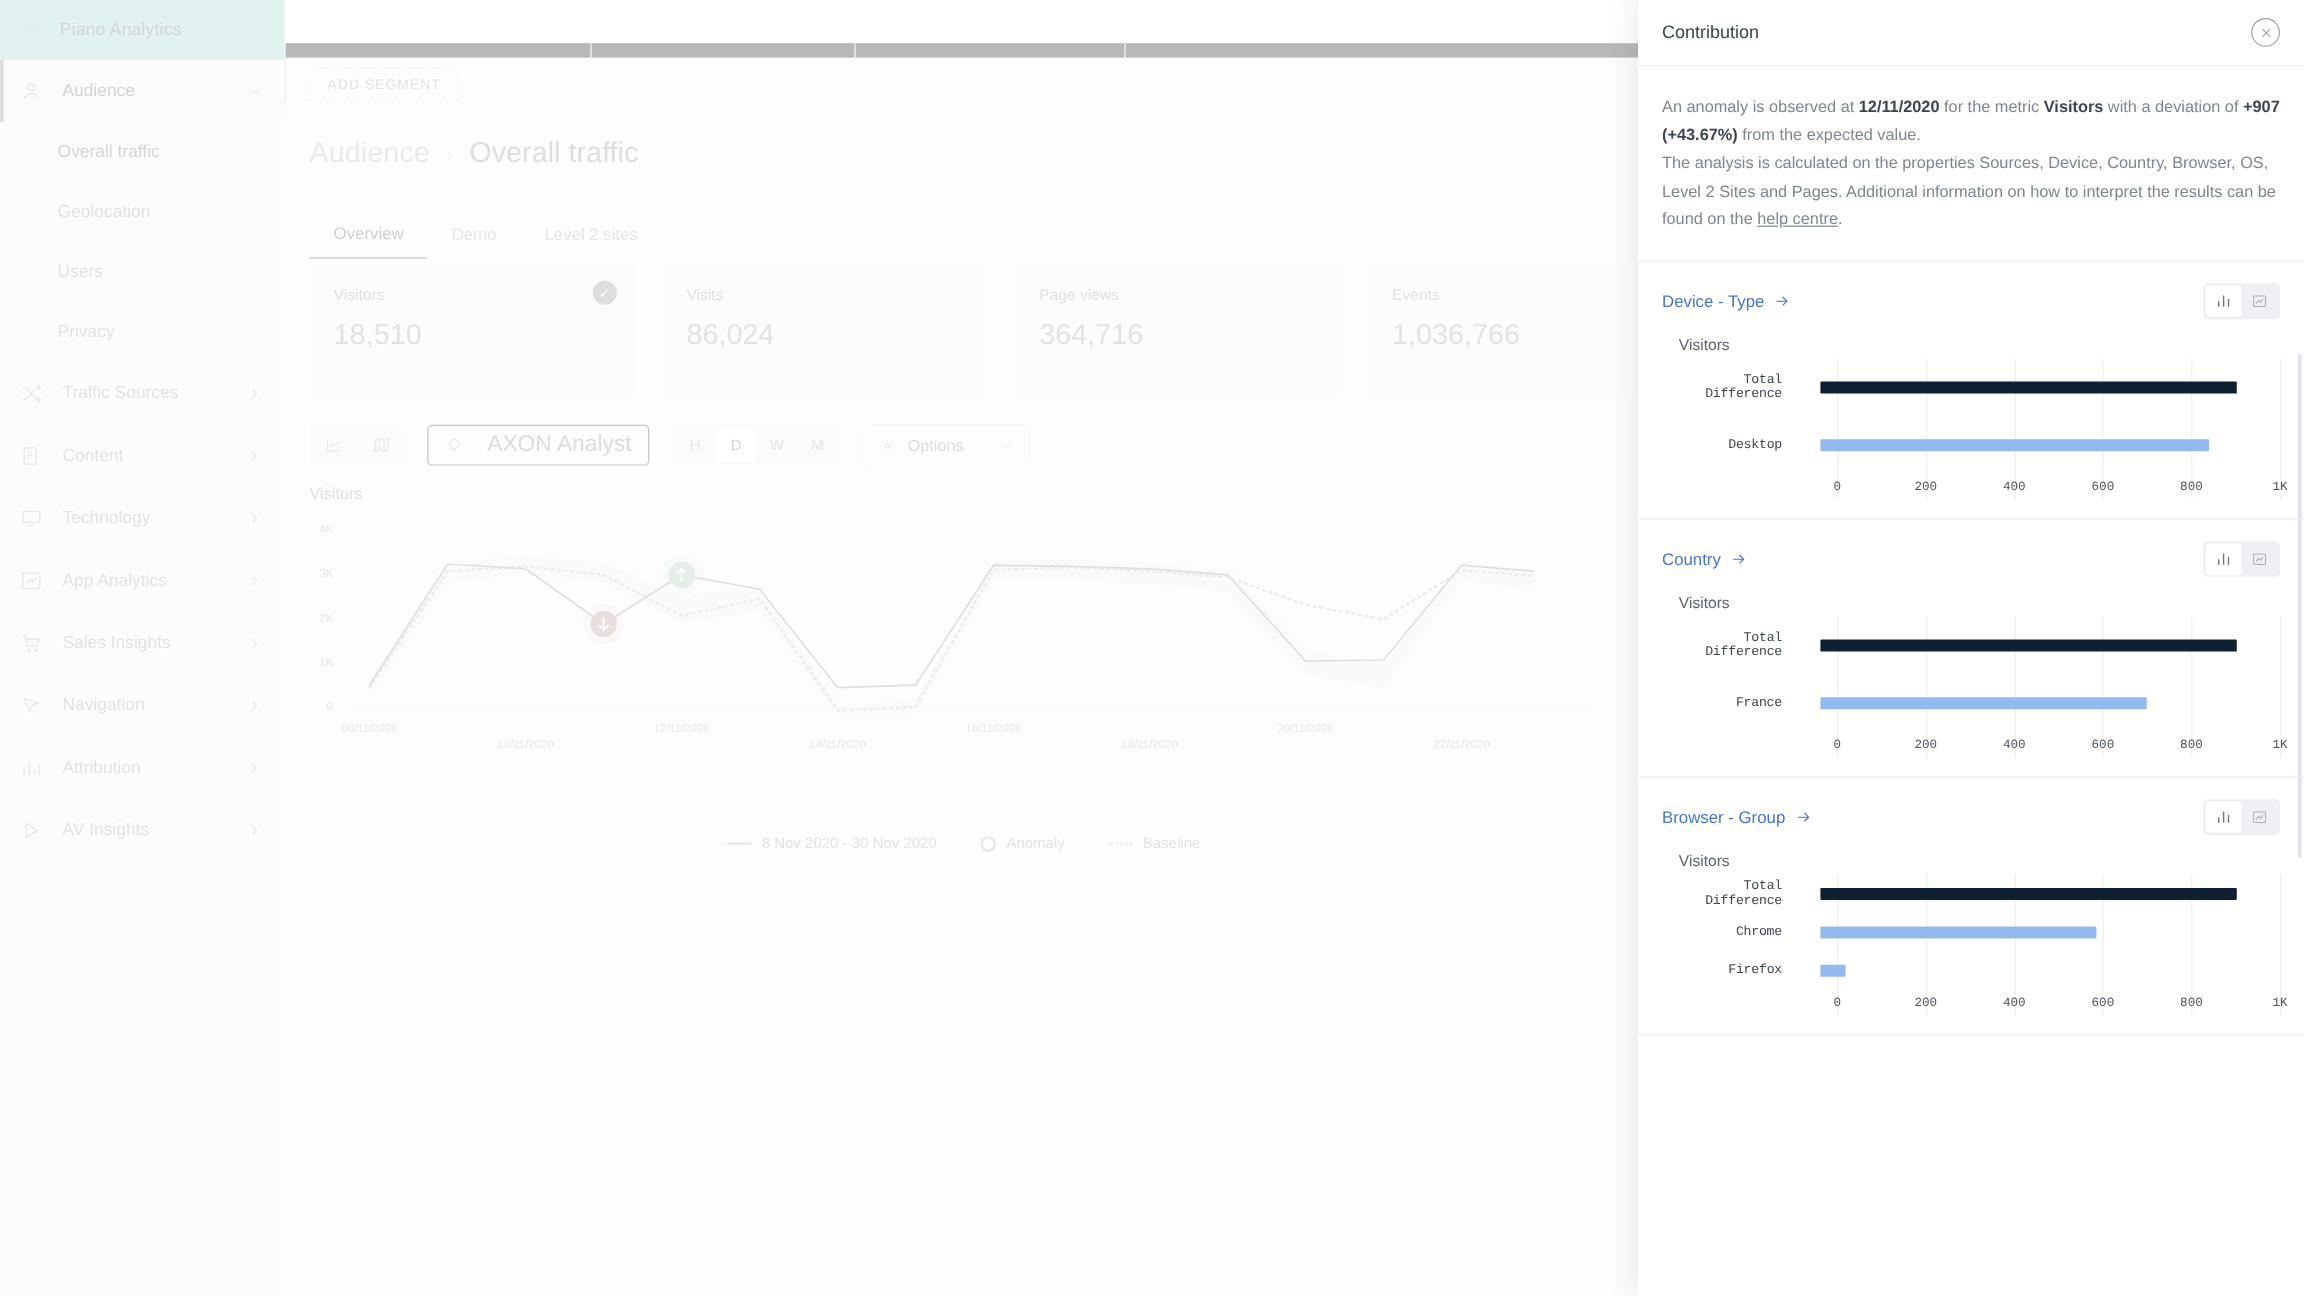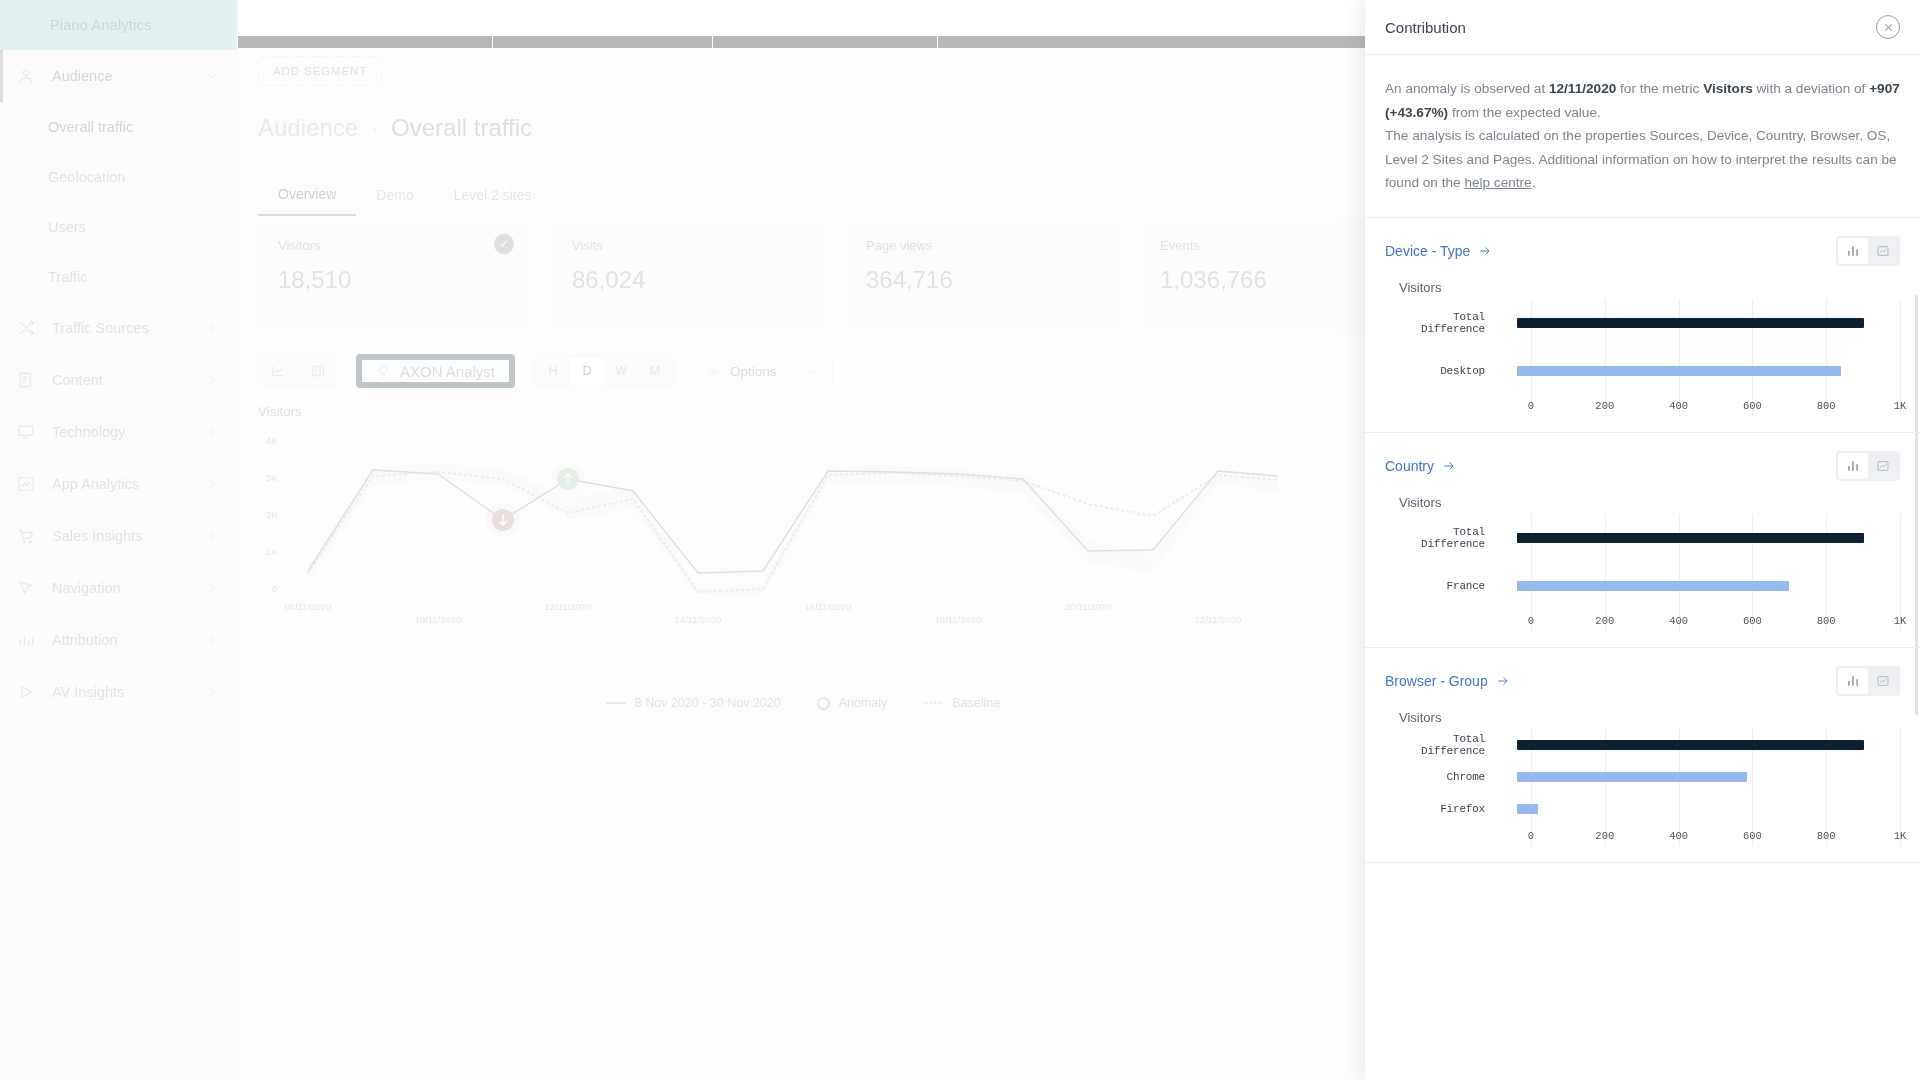--- a/index.html
+++ b/index.html
@@ -92,22 +92,22 @@
   .kpi { width: 272px; height: 112px; background:#f5f6f8; border-radius:4px; position:relative; cursor:pointer; }
   .kpi-label { position:absolute; left:20px; top:18px; font-size:13px; color:#979ea6; }
   .kpi-value { position:absolute; left:20px; top:46px; font-size:24px; color:#9aa1a9; font-weight:300; }
   .kpi-check { position:absolute; right:16px; top:14px; width:20px; height:20px; border-radius:50%;
     background:#8d949c; color:#fff; font-size:12px; line-height:20px; text-align:center; }
 
   #chart-toolbar { position:absolute; left:20px; top:258px; display:flex; gap:18px; align-items:center; }
   .tg { background:#f2f4f6; border-radius:4px; height:34px; display:flex; align-items:center; }
   .tg-btn { width:40px; height:34px; display:flex; align-items:center; justify-content:center; cursor:pointer; }
   .tg-btn svg { width:16px; height:16px; color:#b3b9c0; }
-  .btn-outline { height:34px; border:6px solid #0c4a6e; border-radius:4px; display:flex; align-items:center;
-    gap:9px; padding: 0 14px; font-size:15px; color:#888f97; background:#fbfbfc; cursor:pointer; }
+  .btn-outline { height:34px; border:1px solid #0c4a6e; border-radius:4px; display:flex; align-items:center;
+    gap:20px; padding: 0 14px; font-size:19px; color:#888f97; background:#fbfbfc; cursor:pointer; }
   .btn-outline svg { width:15px; height:15px; color:#b3b9c0; }
   .period { background:#f2f4f6; border-radius:4px; height:34px; display:flex; align-items:center; padding:3px; }
   .per-btn { width:34px; height:28px; display:flex; align-items:center; justify-content:center;
     font-size:12.5px; color:#a8aeb6; border-radius:3px; cursor:pointer; }
   .per-btn.on { background:#fff; color:#6f767e; }
   .opt-box { height:34px; width:140px; border:1px solid #e6e9ec; border-radius:4px; display:flex; align-items:center;
     gap:9px; padding: 0 12px; font-size:13.5px; color:#888f97; cursor:pointer; }
   .opt-box .sp { flex:1; }
 
   
@@ -207,21 +207,21 @@
     <div class="sub-item current">
       <span>Overall traffic</span>
     </div>
     <div class="sub-item">
       <span>Geolocation</span>
     </div>
     <div class="sub-item">
       <span>Users</span>
     </div>
     <div class="sub-item">
-      <span>Traffic</span>
+      <span>Privacy</span>
     </div>
 
     <div class="nav-group">
       <svg class="nav-ico" viewBox="0 0 24 24" fill="none" stroke="currentColor" stroke-width="1.4">
         <path d="M4 6h3l10 12h3M4 18h3L17 6h3"></path>
           <path d="M18 3l3 3-3 3M18 15l3 3-3 3"></path>
       </svg>
       <span class="nav-label">Traffic Sources</span>
       <svg class="nav-caret" viewBox="0 0 24 24" fill="none" stroke="currentColor" stroke-width="1.6">
           <path d="M9 6l6 6-6 6"></path>

